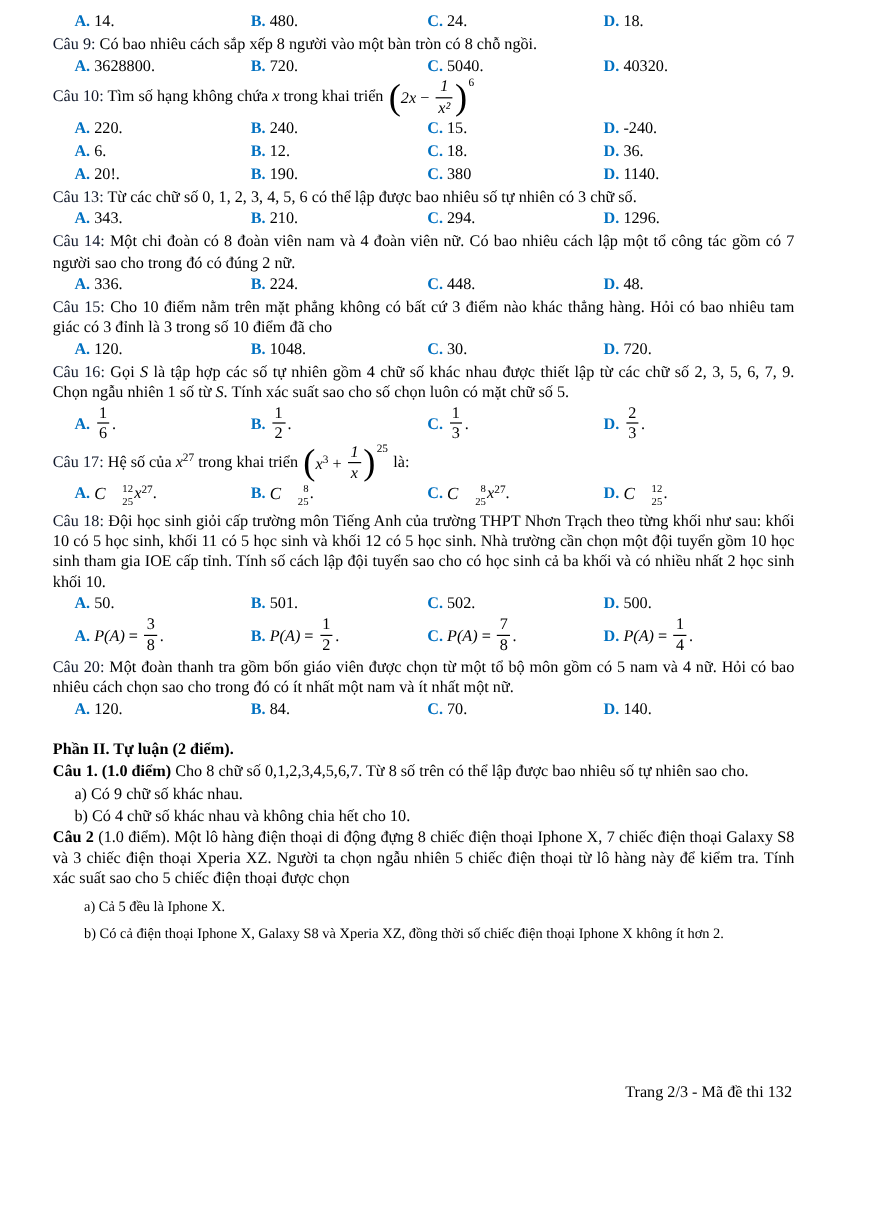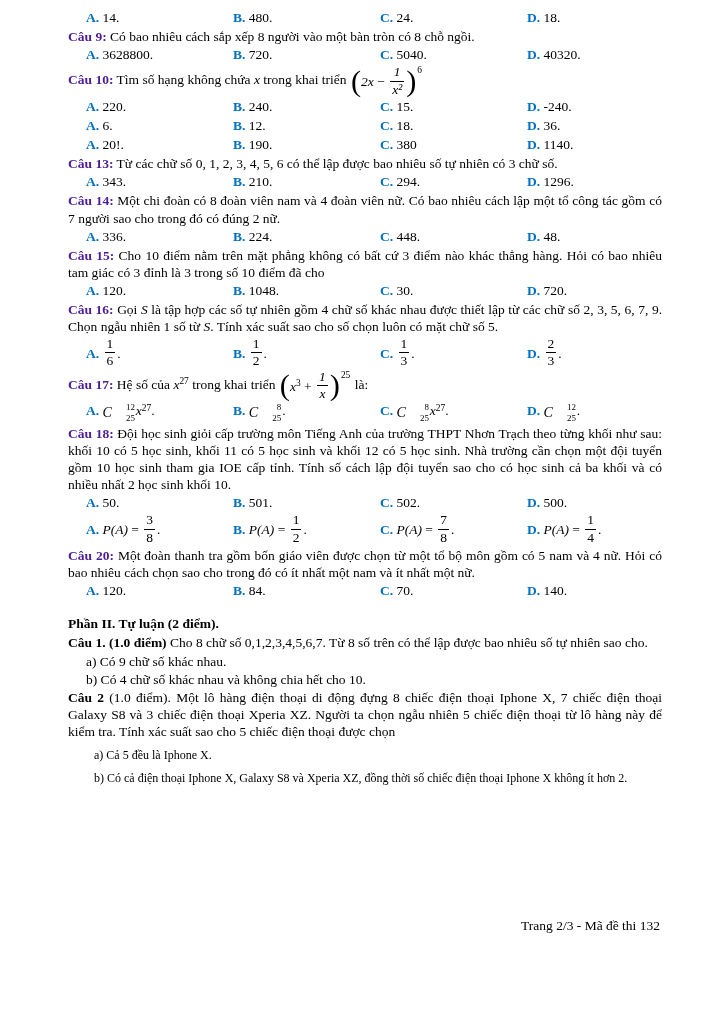--- a/index.html
+++ b/index.html
@@ -1,23 +1,23 @@
 <!DOCTYPE html>
 <html><head>
 <meta charset="utf-8">
 <style>
   html,body{margin:0;padding:0;}
   body{
     width:724px;height:1024px;background:#ffffff;color:#000;
     font-family:"Liberation Serif",serif;font-size:13.5px;
   }
-  .page{position:relative;width:724px;height:948px;padding:9px 62px 0 68px;
+  .page{position:relative;width:724px;height:948px;padding:9px 62px 0 44px;
         box-sizing:border-box;overflow:hidden;line-height:1.27;}
   .blk-question{text-align:justify;margin:2px 0 1px;}
-  .qlabel{color:#4c1d95;font-weight:bold;}
+  .qlabel{color:#0f172a;font-weight:normal;}
   .blk-options{display:flex;margin:0 0 2px;padding-left:18px;align-items:baseline;}
   .opt{flex:0 0 147px;}
   .opt:last-child{flex:1 1 auto;}
   .optlabel{color:#0070C0;font-weight:bold;}
   .blk-heading{font-weight:bold;margin:16px 0 2px;}
   .blk-para{text-align:justify;margin:0 0 1px;}
   .plabel{font-weight:bold;}
   .blk-li{margin:0 0 1px;padding-left:18px;}
   .blk-li.lv2{padding-left:26px;margin:8px 0;font-size:12px;}
   .mi{font-style:italic;}
@@ -28,21 +28,21 @@
   .frac .den{display:block;padding:1px 2px 0;}
   .frac.it .num,.frac.it .den{font-style:italic;}
   .paren{display:inline-flex;align-items:center;vertical-align:middle;margin:0 1px;}
   .pinner{display:inline-block;}
   .bp{font-size:2.25em;font-weight:300;line-height:0.95;}
   .pexp{align-self:flex-start;font-size:0.7em;line-height:1.1;margin-left:1px;}
   .cmb{display:inline-flex;align-items:center;vertical-align:middle;margin-right:1px;}
   .cmb .cc{font-style:italic;font-size:1.05em;}
   .cmb .ss{display:inline-flex;flex-direction:column;font-size:0.66em;
            line-height:1.15;margin-left:14px;text-align:right;}
-  .footer{position:absolute;right:64px;bottom:14px;}
+  .footer{position:absolute;right:64px;bottom:30px;}
 </style>
 </head>
 <body>
 
 <div class="page">
   <div id="doc">
       <div class="blk-options">
         <div class="opt"><span class="optlabel">A.</span> <span>14.</span></div>
         <div class="opt"><span class="optlabel">B.</span> <span>480.</span></div>
         <div class="opt"><span class="optlabel">C.</span> <span>24.</span></div>

